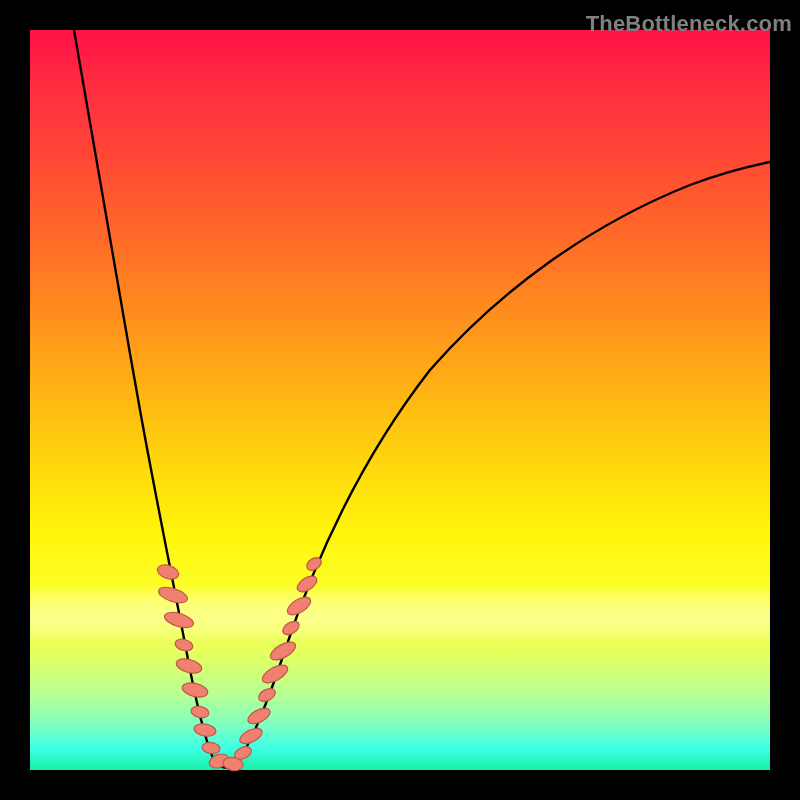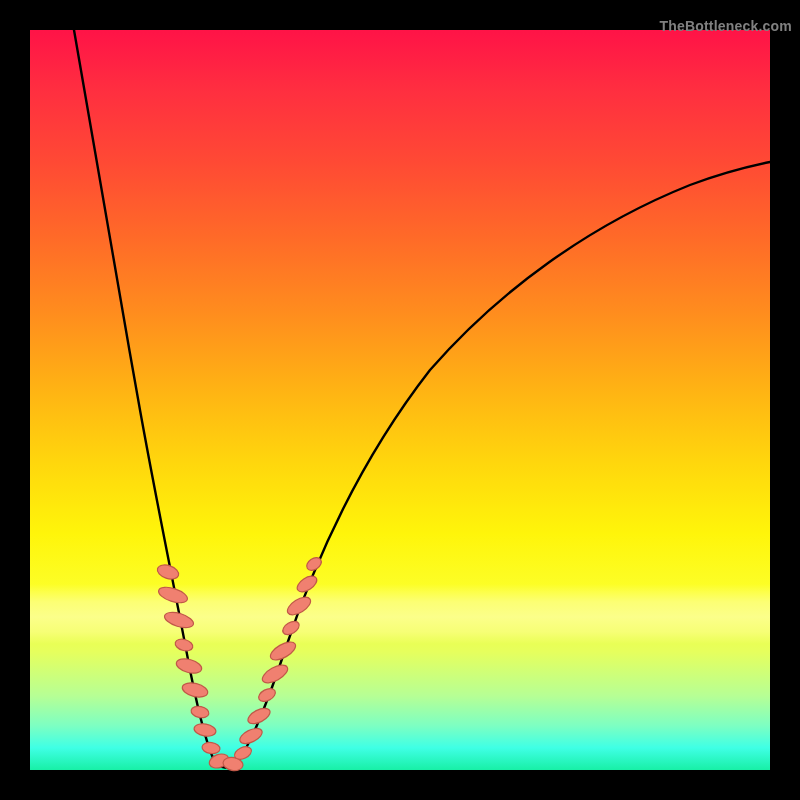--- a/index.html
+++ b/index.html
@@ -41,24 +41,24 @@
     height: 60px;
     background: linear-gradient(to bottom,
       rgba(255,255,150,0.0) 0%,
       rgba(255,255,160,0.6) 30%,
       rgba(255,255,170,0.7) 55%,
       rgba(255,255,160,0.5) 80%,
       rgba(255,255,150,0.0) 100%);
   }
   .watermark {
     position: absolute;
-    top: 18px;
+    top: 11px;
     right: 8px;
     color: #808080;
-    font-size: 14px;
+    font-size: 22px;
     font-weight: bold;
     letter-spacing: 0.2px;
   }
   svg.curve {
     position: absolute;
     left: 30px;
     top: 30px;
     width: 740px;
     height: 740px;
     overflow: visible;

